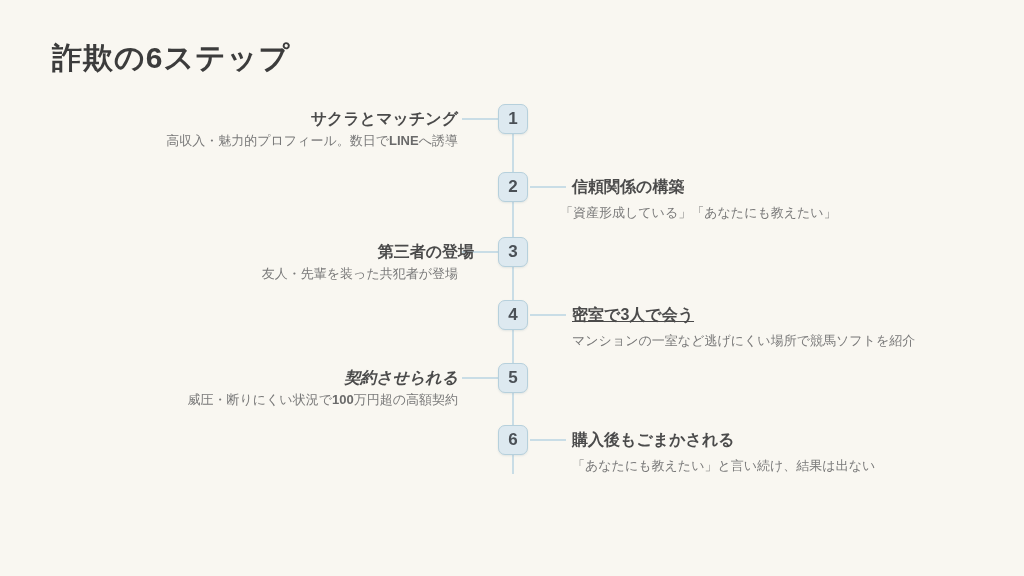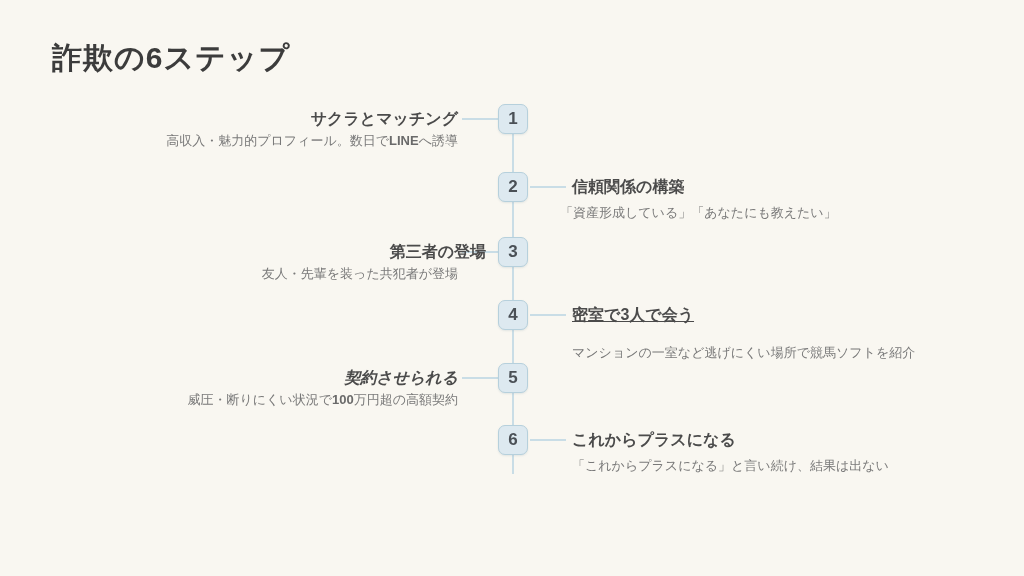--- a/index.html
+++ b/index.html
@@ -76,29 +76,29 @@
         <div class="connector" style="top: 118px; left: 462px;"></div>
         <div class="badge" style="top: 104px;">1</div>
         <div class="step-title" style="top: 109px; right: 566px; text-align: right;">サクラとマッチング</div>
         <div class="step-desc" style="top: 132px; right: 566px; text-align: left;">高収入・魅力的プロフィール。数日で<b>LINE</b>へ誘導</div>
         <div class="connector" style="top: 186px; left: 530px;"></div>
         <div class="badge" style="top: 172px;">2</div>
         <div class="step-title" style="top: 177px; left: 572px;">信頼関係の構築</div>
         <div class="step-desc" style="top: 204px; left: 560px;">「資産形成している」「あなたにも教えたい」</div>
         <div class="connector" style="top: 251px; left: 462px;"></div>
         <div class="badge" style="top: 237px;">3</div>
-        <div class="step-title" style="top: 242px; right: 538px; text-align: left;">第三者の登場</div>
+        <div class="step-title" style="top: 242px; right: 550px; text-align: left;">第三者の登場</div>
         <div class="step-desc" style="top: 265px; right: 566px; text-align: center;">友人・先輩を装った共犯者が登場</div>
         <div class="connector" style="top: 314px; left: 530px;"></div>
         <div class="badge" style="top: 300px;">4</div>
         <div class="step-title" style="top: 305px; left: 572px; text-decoration: underline;">密室で3人で会う</div>
-        <div class="step-desc" style="top: 344px; left: 572px; text-align: right;">マンションの一室など逃げにくい場所で競馬ソフトを紹介</div>
+        <div class="step-desc" style="top: 332px; left: 572px; text-align: right;">マンションの一室など逃げにくい場所で競馬ソフトを紹介</div>
         <div class="connector" style="top: 377px; left: 462px;"></div>
         <div class="badge" style="top: 363px;">5</div>
         <div class="step-title" style="top: 368px; right: 566px; text-align: right; font-style: italic;">契約させられる</div>
         <div class="step-desc" style="top: 391px; right: 566px; text-align: left; margin-left: 13px;">威圧・断りにくい状況で<b>100</b>万円超の高額契約</div>
         <div class="connector" style="top: 439px; left: 530px;"></div>
         <div class="badge" style="top: 425px;">6</div>
-        <div class="step-title" style="top: 430px; left: 572px;">これからプラスになる</div>
-        <div class="step-desc" style="top: 457px; left: 572px;">「これからプラスになる」と言い続け、結果は出ない</div>
+        <div class="step-title" style="top: 430px; left: 572px;">購入後もごまかされる</div>
+        <div class="step-desc" style="top: 457px; left: 572px;">「あなたにも教えたい」と言い続け、結果は出ない</div>
       </div>
   </div>
 </div>
 
 </body></html>

